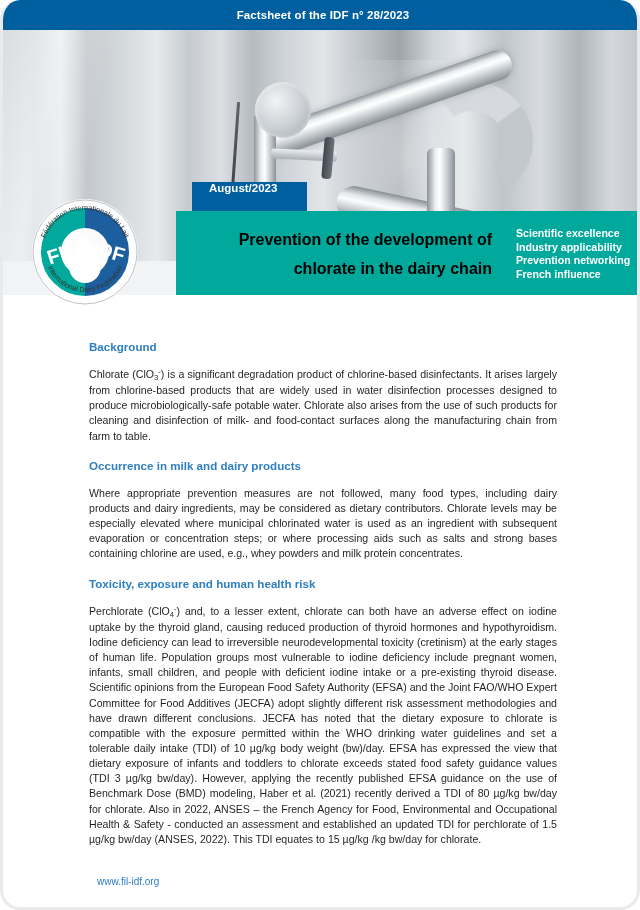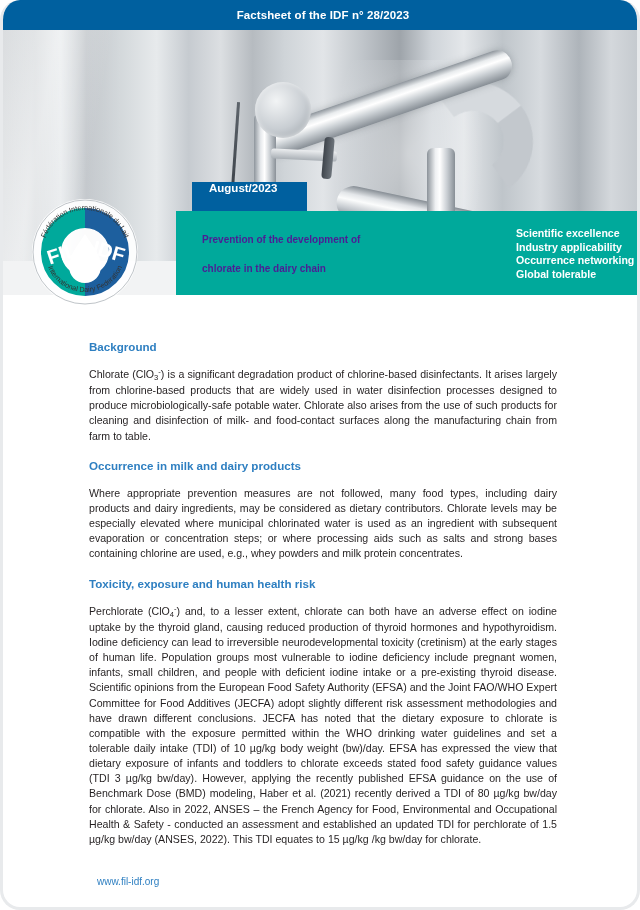--- a/index.html
+++ b/index.html
@@ -185,24 +185,25 @@
   .title-banner {
     position: absolute;
     left: 173px; top: 211px;
     width: 467px; height: 84px;
     background: #00a99b;
   }
   .title-main {
     position: absolute;
     left: 26px; top: 14px;
     width: 290px;
-    color: #4c1d95;
-    font-size: 10px;
+    color: #000000;
+    font-size: 16px;
     font-weight: bold;
     line-height: 29px;
+    text-align: right;
   }
   .taglines {
     position: absolute;
     left: 305px; top: 16px;
     color: #ffffff;
     font-size: 10.6px;
     font-weight: bold;
     line-height: 13.6px;
     margin-left: 35px;
   }
@@ -275,22 +276,22 @@
   </div>
 
   <div class="title-banner">
     <div class="title-main">
       <div>Prevention of the development of</div>
       <div>chlorate in the dairy chain</div>
     </div>
     <div class="taglines">
       <div>Scientific excellence</div>
       <div>Industry applicability</div>
-      <div>Occurrence networking</div>
-      <div>Global tolerable</div>
+      <div>Prevention networking</div>
+      <div>French influence</div>
     </div>
   </div>
 
   <div class="logo">
     <svg viewBox="0 0 108 108" width="108" height="108">
       <defs>
         <path id="ringTop" d="M 12,54 A 42,42 0 0 1 96,54"></path>
         <path id="ringBot" d="M 14,54 A 40,40 0 0 0 94,54"></path>
         <clipPath id="leftHalf">
             <rect x="0" y="0" width="54" height="108"></rect>

